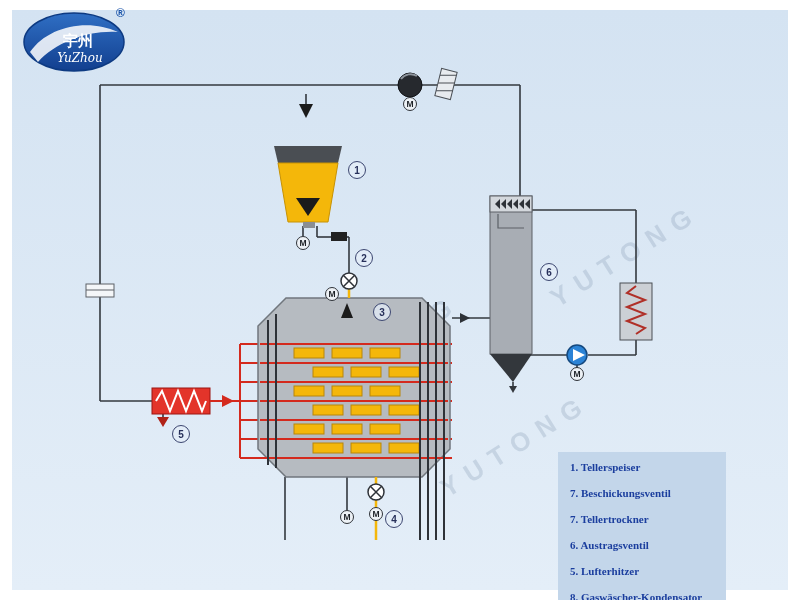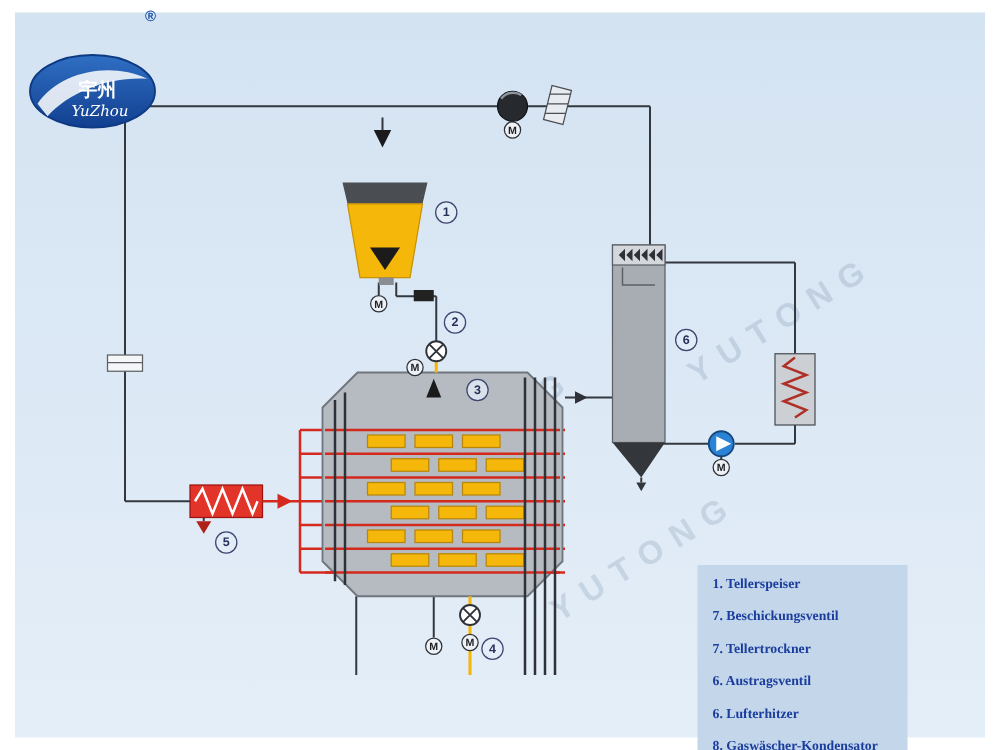--- a/index.html
+++ b/index.html
@@ -14,21 +14,21 @@
            display:flex;align-items:center;justify-content:center;box-sizing:border-box;}
   
   .motor{position:absolute;width:14px;height:14px;border:1.3px solid #2e3238;border-radius:50%;
          background:#eef2f6;color:#1d2126;font-size:8.5px;font-weight:bold;
          display:flex;align-items:center;justify-content:center;box-sizing:border-box;}
   
   .legend{position:absolute;left:558px;top:452px;width:168px;height:160px;background:#c3d6ea;
           padding:9px 12px;box-sizing:border-box;display:flex;flex-direction:column;justify-content:space-between;font-family:Liberation Serif, serif;}
   .legend-item{color:#1b3e9e;font-size:11px;font-weight:700;white-space:nowrap;}
   
-  .logo{position:absolute;left:22px;top:10px;width:106px;height:64px;margin-top:31px;}
+  .logo{position:absolute;left:22px;top:10px;width:106px;height:64px;}
   .registered{position:absolute;left:116px;top:6px;color:#1550a8;font-size:12px;font-weight:bold;}
   
   .wm{position:absolute;color:rgba(130,150,175,.28);font-size:26px;font-weight:bold;
       letter-spacing:10px;transform:rotate(-32deg);pointer-events:none;}
 </style>
 </head>
 <body>
 
 <div class="stage">
   <div class="canvas"></div>
@@ -222,16 +222,16 @@
   <div class="motor" style="left:325px;top:287px;">M</div>
   <div class="motor" style="left:340px;top:510px;">M</div>
   <div class="motor" style="left:369px;top:507px;">M</div>
   <div class="motor" style="left:570px;top:367px;">M</div>
 
   <div class="legend">
     <div class="legend-item">1. Tellerspeiser</div>
     <div class="legend-item">7. Beschickungsventil</div>
     <div class="legend-item">7. Tellertrockner</div>
     <div class="legend-item">6. Austragsventil</div>
-    <div class="legend-item">6. Lufterhitzer</div>
+    <div class="legend-item">5. Lufterhitzer</div>
     <div class="legend-item">8. Gaswäscher-Kondensator</div>
   </div>
 </div>
 
 </body></html>

